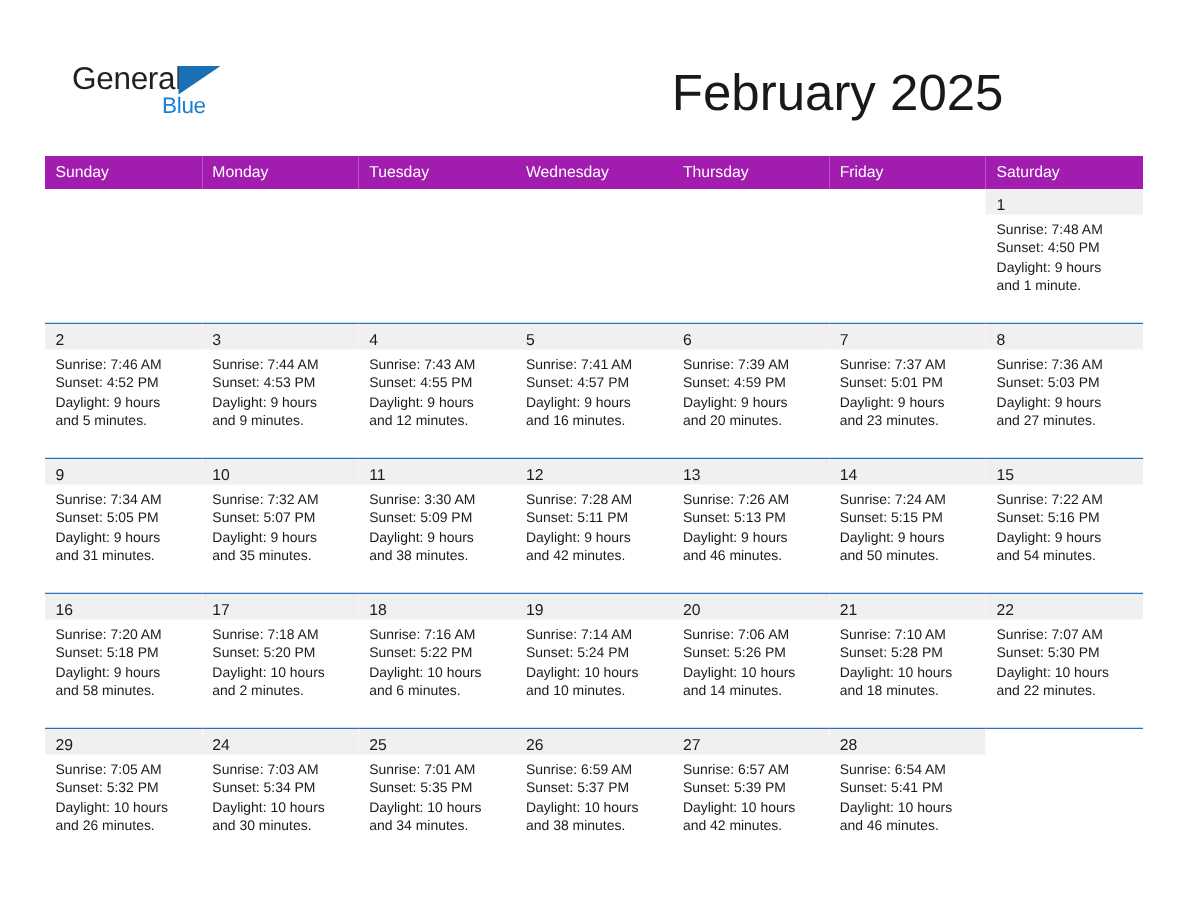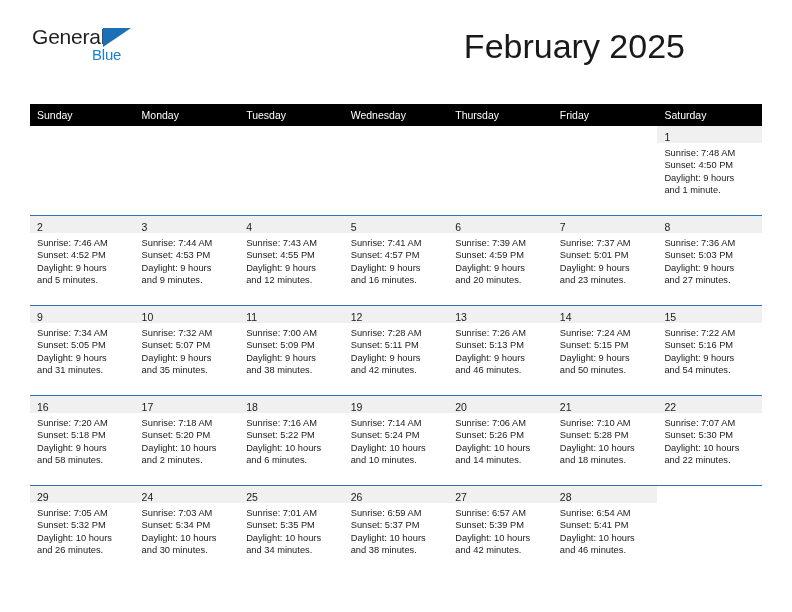--- a/index.html
+++ b/index.html
@@ -12,21 +12,21 @@
     height: 612px;
     background: #ffffff;
     font-family: "Liberation Sans", sans-serif;
     color: #1a1a1a;
     overflow: hidden;
   }
   .page {
     position: relative;
     width: 721px;
     height: 612px;
-    padding: 0;
+    padding: 16px;
   }
 
   
   .header {
     position: relative;
     height: 72px;
     padding: 26px 36px 0 30px;
     display: flex;
     align-items: flex-start;
     justify-content: space-between;
@@ -89,21 +89,21 @@
     left: 30px;
     top: 104px;
     width: 732px;
   }
   table.calendar {
     width: 732px;
     border-collapse: collapse;
     table-layout: fixed;
   }
   table.calendar th {
-    background: #000000;
+    background: #a21caf;
     color: #ffffff;
     font-size: 10.5px;
     font-weight: normal;
     text-align: left;
     padding: 5px 0 5px 7px;
     height: 19px;
     border: none;
   }
   table.calendar td {
     vertical-align: top;
@@ -355,21 +355,21 @@
                   <div class="cell-line">Sunset: 5:07 PM</div>
                   <div class="cell-line">Daylight: 9 hours</div>
                   <div class="cell-line">and 35 minutes.</div>
                 </div>
               </div>
             </td>
             <td>
               <div class="cell filled">
                 <div class="daynum-band"><span class="daynum">11</span></div>
                 <div class="cell-body">
-                  <div class="cell-line">Sunrise: 7:00 AM</div>
+                  <div class="cell-line">Sunrise: 3:30 AM</div>
                   <div class="cell-line">Sunset: 5:09 PM</div>
                   <div class="cell-line">Daylight: 9 hours</div>
                   <div class="cell-line">and 38 minutes.</div>
                 </div>
               </div>
             </td>
             <td>
               <div class="cell filled">
                 <div class="daynum-band"><span class="daynum">12</span></div>
                 <div class="cell-body">

